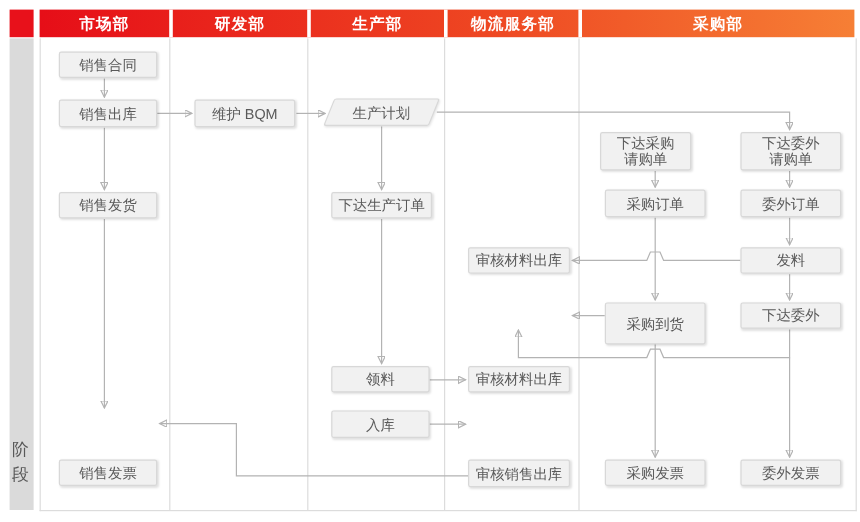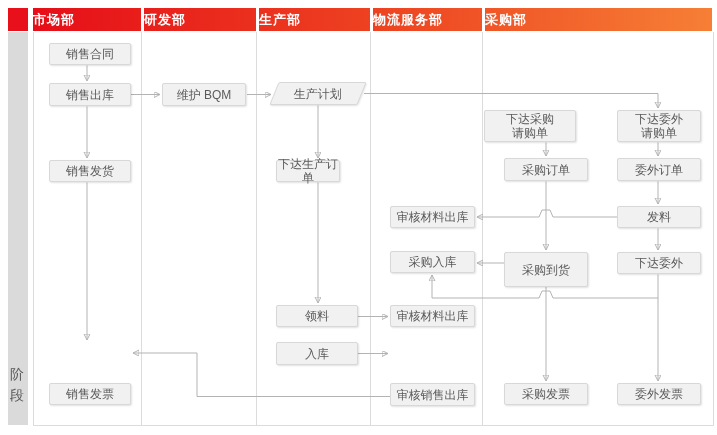--- a/index.html
+++ b/index.html
@@ -3,21 +3,21 @@
 <meta charset="utf-8">
 <style>
   html,body{margin:0;padding:0;background:#ffffff;}
   body{font-family:"Liberation Sans","DejaVu Sans",sans-serif;}
   .canvas{position:relative;width:717px;height:435px;background:#ffffff;overflow:hidden;}
 
   
   .stage-head{position:absolute;left:8px;top:8px;width:20px;height:23px;background:#e8111b;}
   .dept-header{position:absolute;left:33px;top:8px;width:679px;height:23px;
     background:linear-gradient(90deg,#e60e18 0%,#ee4722 55%,#f67f35 100%);}
-  .dept-label{position:absolute;top:0;height:23px;line-height:23px;text-align:left;
+  .dept-label{position:absolute;top:0;height:23px;line-height:23px;text-align:center;
     color:#ffffff;font-size:13px;font-weight:bold;letter-spacing:1px;}
   .hdiv{position:absolute;top:0;width:3px;height:23px;background:#ffffff;}
 
   
   .stage-strip{position:absolute;left:8px;top:32px;width:20px;height:393px;background:#dadada;}
   .stage-label{position:absolute;left:9px;top:352px;width:16px;font-size:14px;line-height:21px;
     color:#595959;word-break:break-all;text-align:center;margin-top:12px;}
   .grid{position:absolute;left:33px;top:32px;width:679px;height:393px;
     border-left:1px solid #dcdcdc;border-right:1px solid #dcdcdc;border-bottom:1px solid #dcdcdc;}
   .vline{position:absolute;top:32px;width:1px;height:393px;background:#dcdcdc;}
@@ -90,30 +90,29 @@
   </svg>
 
   <div class="node" style="left:49px;top:43px;width:82px;height:22px">销售合同</div>
   <div class="node" style="left:49px;top:83px;width:82px;height:23px">销售出库</div>
   <div class="node" style="left:49px;top:160px;width:82px;height:22px">销售发货</div>
   <div class="node" style="left:49px;top:383px;width:82px;height:22px">销售发票</div>
 
   <div class="node" style="left:162px;top:83px;width:84px;height:23px">维护 BQM</div>
 
   <div class="node para" style="left:274px;top:82px;width:88px;height:23px"><span class="inner">生产计划</span></div>
-  <div class="node" style="left:276px;top:160px;width:64px;height:22px">下达生产订单</div>
+  <div class="node" style="left:276px;top:160px;width:84px;height:22px">下达生产订单</div>
   <div class="node" style="left:276px;top:305px;width:82px;height:22px">领料</div>
   <div class="node" style="left:276px;top:342px;width:82px;height:23px">入库</div>
 
   <div class="node" style="left:390px;top:206px;width:85px;height:22px">审核材料出库</div>
-  <div class="node" style="left:390px;top:251px;width:85px;height:22px">采购入库</div>
   <div class="node" style="left:390px;top:305px;width:85px;height:22px">审核材料出库</div>
   <div class="node" style="left:390px;top:383px;width:85px;height:23px">审核销售出库</div>
 
-  <div class="node" style="left:484px;top:110px;width:92px;height:32px">下达采购
+  <div class="node" style="left:500px;top:110px;width:76px;height:32px">下达采购
 请购单</div>
   <div class="node" style="left:504px;top:158px;width:84px;height:23px">采购订单</div>
   <div class="node" style="left:504px;top:252px;width:84px;height:35px">采购到货</div>
   <div class="node" style="left:504px;top:383px;width:84px;height:22px">采购发票</div>
 
   <div class="node" style="left:617px;top:110px;width:84px;height:32px">下达委外
 请购单</div>
   <div class="node" style="left:617px;top:158px;width:84px;height:23px">委外订单</div>
   <div class="node" style="left:617px;top:206px;width:84px;height:22px">发料</div>
   <div class="node" style="left:617px;top:252px;width:84px;height:22px">下达委外</div>

